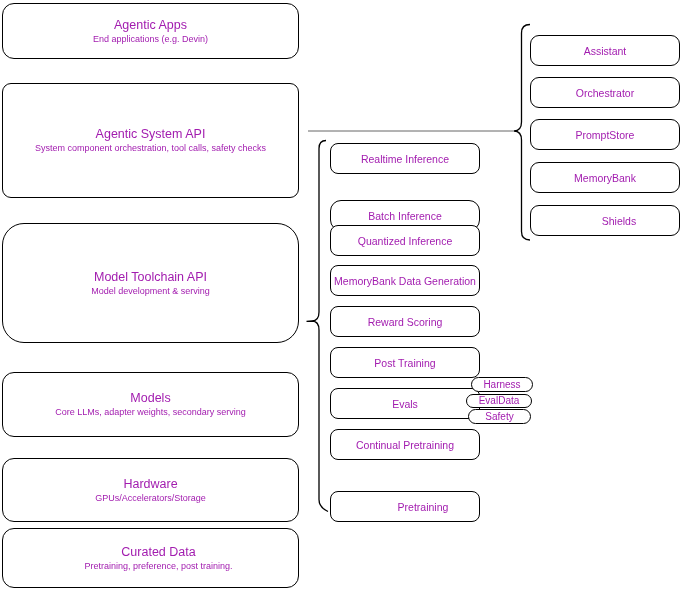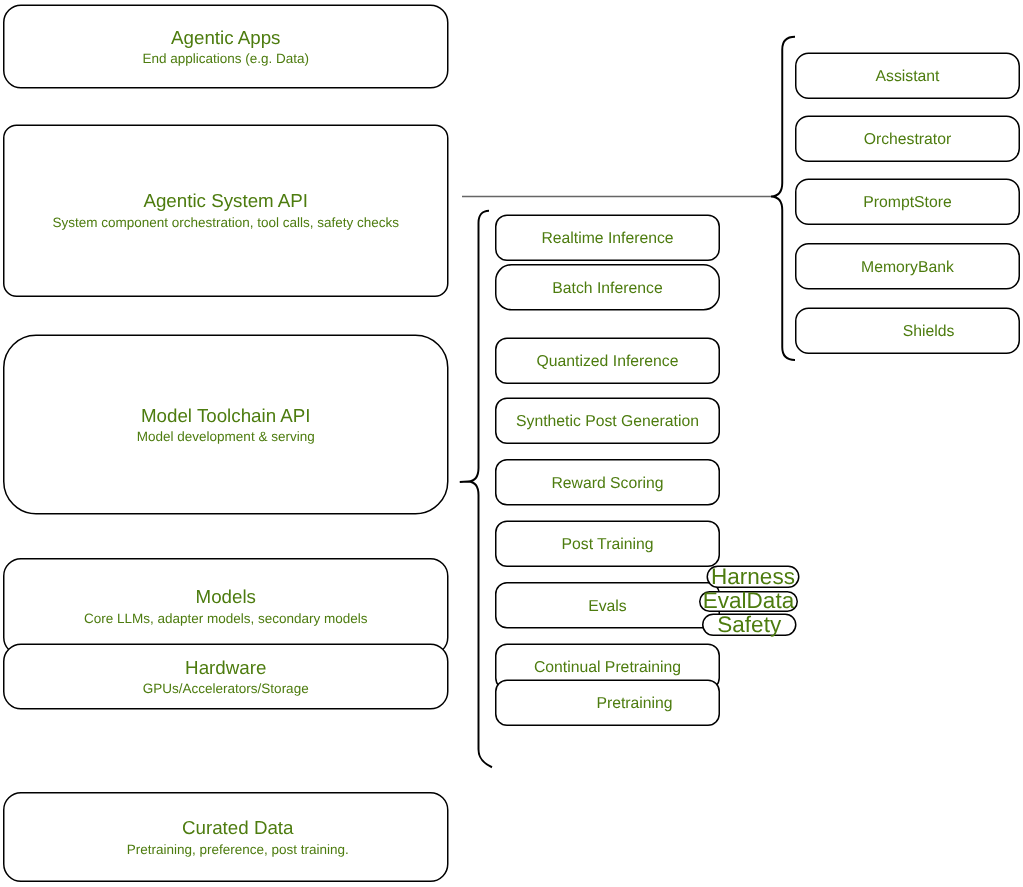--- a/index.html
+++ b/index.html
@@ -1,18 +1,18 @@
 <!DOCTYPE html>
 <html><head>
 <meta charset="utf-8">
 <style>
   html,body{margin:0;padding:0;background:#ffffff;}
   .canvas{
     position:relative;width:682px;height:591px;background:#ffffff;
-    font-family:"Liberation Sans",sans-serif;color:#4d7c0f;overflow:hidden;
+    font-family:"Liberation Sans",sans-serif;color:#a21caf;overflow:hidden;
   }
   .conn-svg{position:absolute;left:0;top:0;z-index:1;pointer-events:none;}
   .bigbox{
     position:absolute;left:2px;width:297px;box-sizing:border-box;
     border:1px solid #000;border-radius:12px;background:#fff;z-index:2;
     display:flex;flex-direction:column;align-items:center;justify-content:center;
     text-align:center;
   }
   .bigbox .title{font-size:12.5px;line-height:16px;white-space:nowrap;}
   .bigbox .subtitle{font-size:9px;line-height:13px;white-space:nowrap;}
@@ -21,76 +21,76 @@
     border:1.3px solid #000;border-radius:8px;
     display:flex;align-items:center;justify-content:center;
     font-size:10.5px;white-space:nowrap;
   }
   .mid{left:330px;width:150px;height:31px;}
   .rightcol{left:530px;width:150px;height:31px;border-radius:9px;text-align:right;}
   .oval{
     position:absolute;box-sizing:border-box;background:#fff;z-index:3;
     border:1.5px solid #000;border-radius:999px;
     display:flex;align-items:center;justify-content:center;
-    font-size:15px;white-space:nowrap;
+    font-size:10px;white-space:nowrap;
   }
 </style>
 </head>
 <body>
 
 <div class="canvas">
 
   <svg class="conn-svg" width="682" height="591" viewBox="0 0 682 591">
 
     <path d="M 308,131 L 514,131" fill="none" stroke="#666666" stroke-width="1"></path>
 
     <path d="M 530,24.5 C 524.5,24.5 521.5,27.5 521.5,33 L 521.5,122 C 521.5,128 519,130.8 514,131 C 519,131.2 521.5,134 521.5,140 L 521.5,231.5 C 521.5,237 524.5,240 530,240" fill="none" stroke="#000000" stroke-width="1.3"></path>
 
     <path d="M 326,140.5 C 321.5,140.5 319,143.5 319,148.5 L 319,312 C 319,317.5 317,320.8 312,321 L 306.5,321.3 M 312,321 C 317,321.2 319,324.5 319,330 L 319,499.5 C 319,505 321.5,508.5 328,511.5" fill="none" stroke="#000000" stroke-width="1.3"></path>
   </svg>
 
   <div class="bigbox" style="top:3px;height:56px;">
     <div class="title">Agentic Apps</div>
-    <div class="subtitle">End applications (e.g. Data)</div>
+    <div class="subtitle">End applications (e.g. Devin)</div>
   </div>
 
   <div class="bigbox" style="top:83px;height:115px;border-radius:9px;">
     <div class="title">Agentic System API</div>
     <div class="subtitle">System component orchestration, tool calls, safety checks</div>
   </div>
 
   <div class="bigbox" style="top:223px;height:120px;border-radius:22px;">
     <div class="title">Model Toolchain API</div>
     <div class="subtitle">Model development &amp; serving</div>
   </div>
 
   <div class="bigbox" style="top:372px;height:65px;">
     <div class="title">Models</div>
-    <div class="subtitle">Core LLMs, adapter models, secondary models</div>
+    <div class="subtitle">Core LLMs, adapter weights, secondary serving</div>
   </div>
 
-  <div class="bigbox" style="top:429px;height:44px;">
+  <div class="bigbox" style="top:458px;height:64px;">
     <div class="title">Hardware</div>
     <div class="subtitle">GPUs/Accelerators/Storage</div>
   </div>
 
   <div class="bigbox" style="top:528px;height:60px;padding-left:16px;">
     <div class="title">Curated Data</div>
     <div class="subtitle">Pretraining, preference, post training.</div>
   </div>
 
   <div class="node mid" style="top:143px;">Realtime Inference</div>
-  <div class="node mid" style="top:176px;border-radius:11px;">Batch Inference</div>
+  <div class="node mid" style="top:200px;border-radius:11px;">Batch Inference</div>
   <div class="node mid" style="top:225px;">Quantized Inference</div>
-  <div class="node mid" style="top:265px;">Synthetic Post Generation</div>
+  <div class="node mid" style="top:265px;">MemoryBank Data Generation</div>
   <div class="node mid" style="top:306px;">Reward Scoring</div>
   <div class="node mid" style="top:347px;">Post Training</div>
   <div class="node mid" style="top:388px;">Evals</div>
   <div class="node mid" style="top:429px;">Continual Pretraining</div>
-  <div class="node mid" style="top:453px;padding-left:36px;">Pretraining</div>
+  <div class="node mid" style="top:491px;padding-left:36px;">Pretraining</div>
 
   <div class="oval" style="left:471px;top:377px;width:62px;height:14.5px;">Harness</div>
   <div class="oval" style="left:466px;top:393.5px;width:66px;height:14.5px;">EvalData</div>
   <div class="oval" style="left:468px;top:409px;width:63px;height:14.5px;">Safety</div>
 
   <div class="node rightcol" style="top:35px;">Assistant</div>
   <div class="node rightcol" style="top:77px;">Orchestrator</div>
   <div class="node rightcol" style="top:119px;">PromptStore</div>
   <div class="node rightcol" style="top:162px;">MemoryBank</div>
   <div class="node rightcol" style="top:205px;padding-left:28px;">Shields</div>

